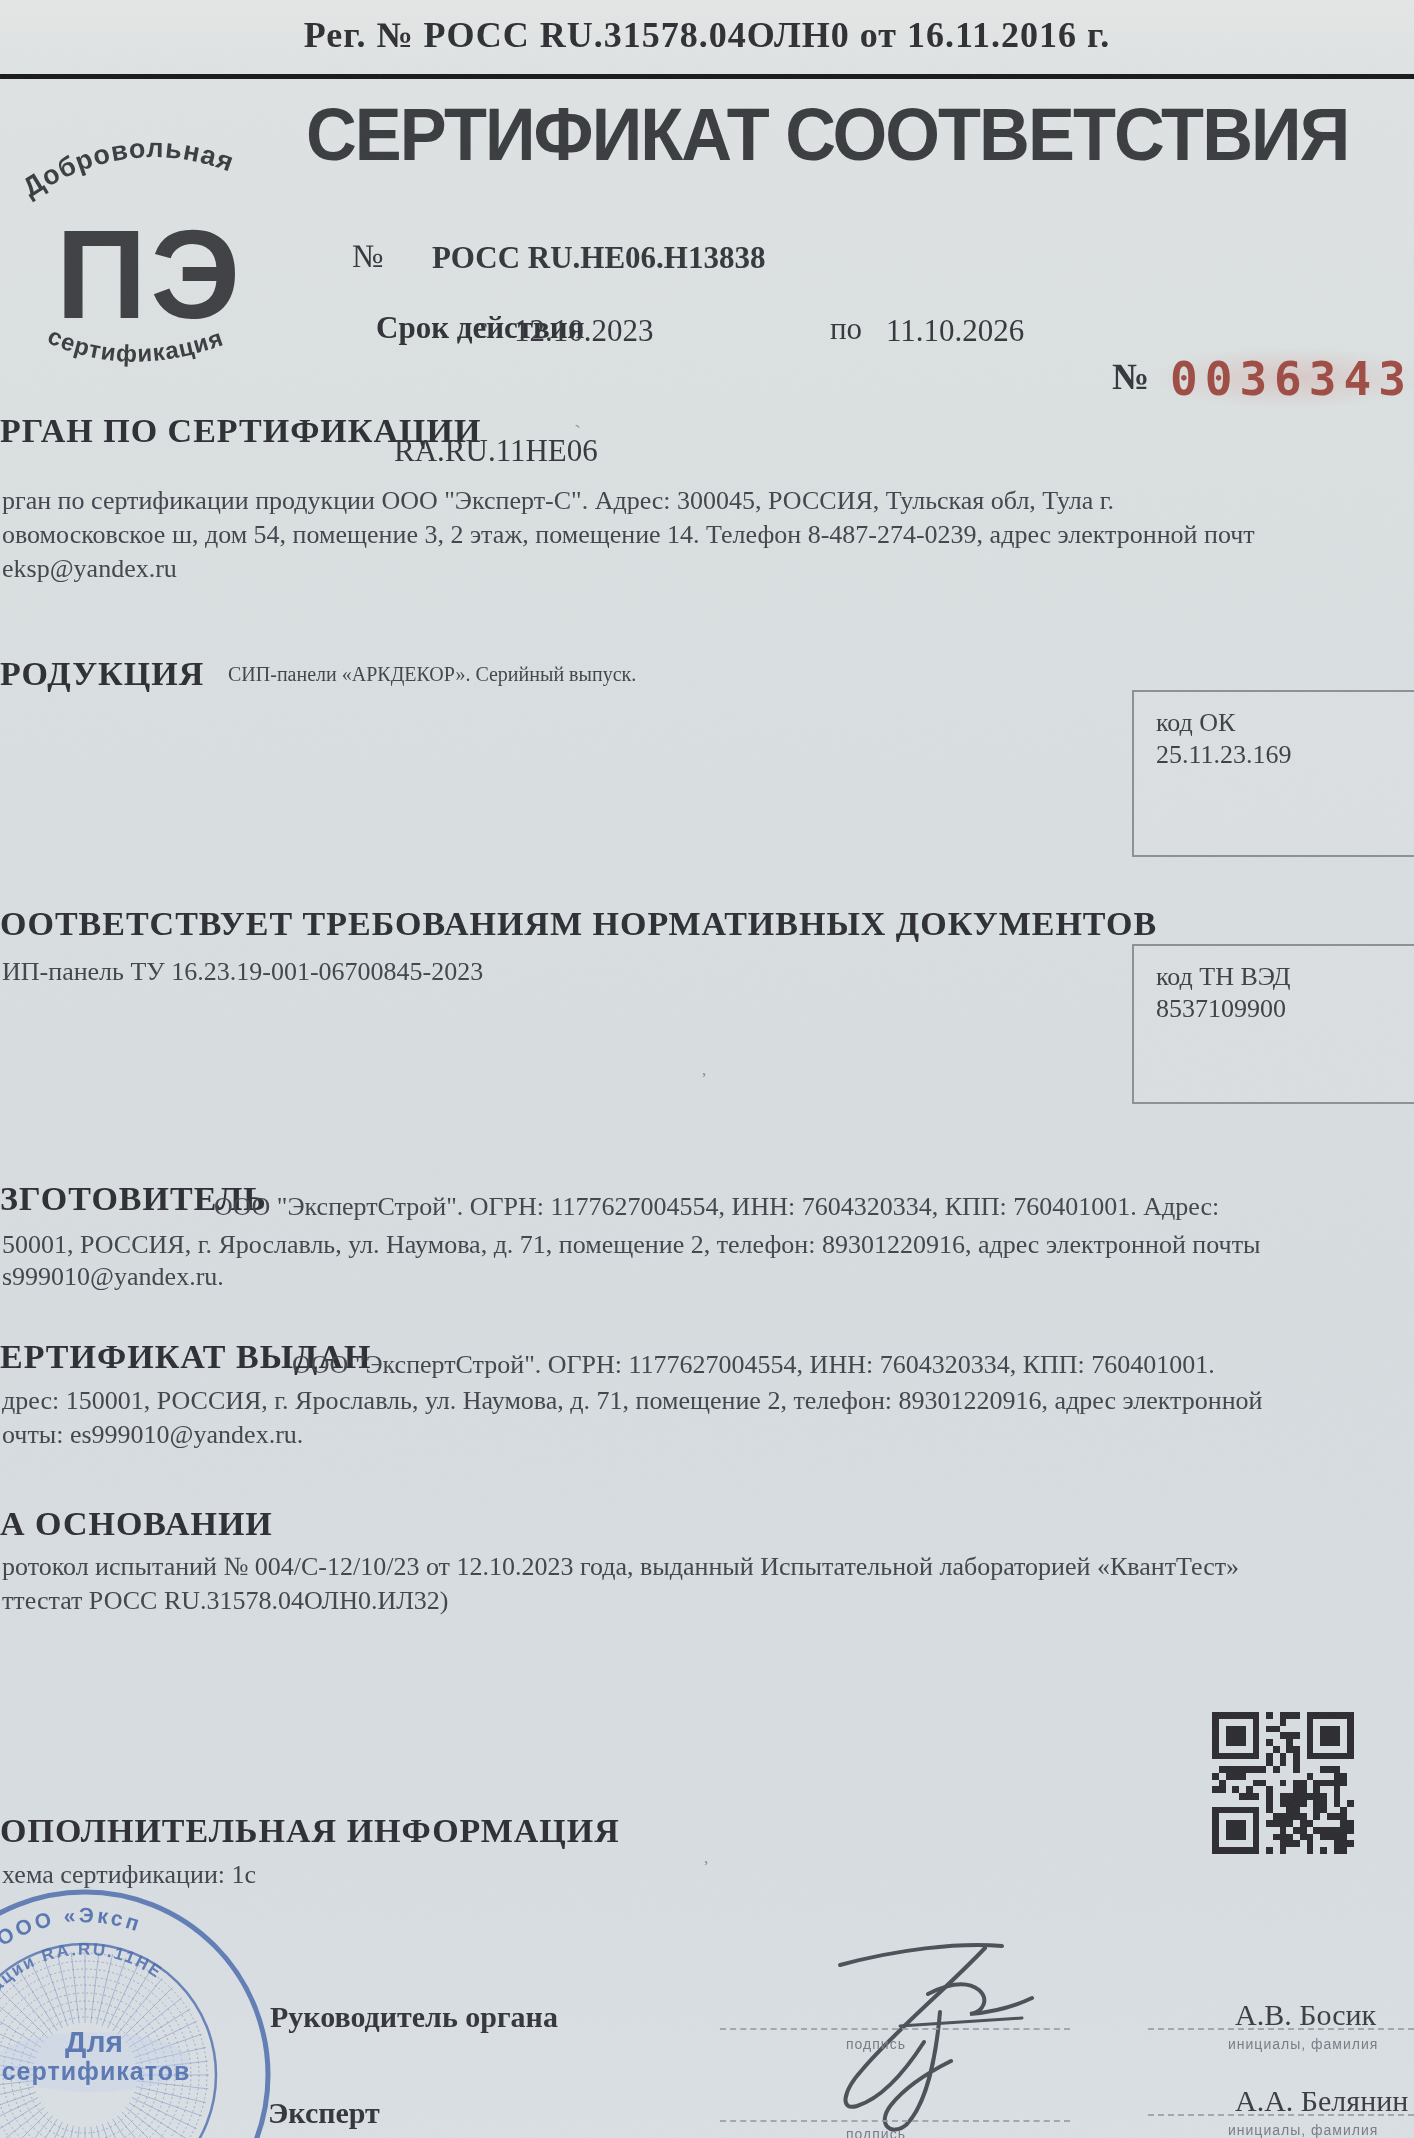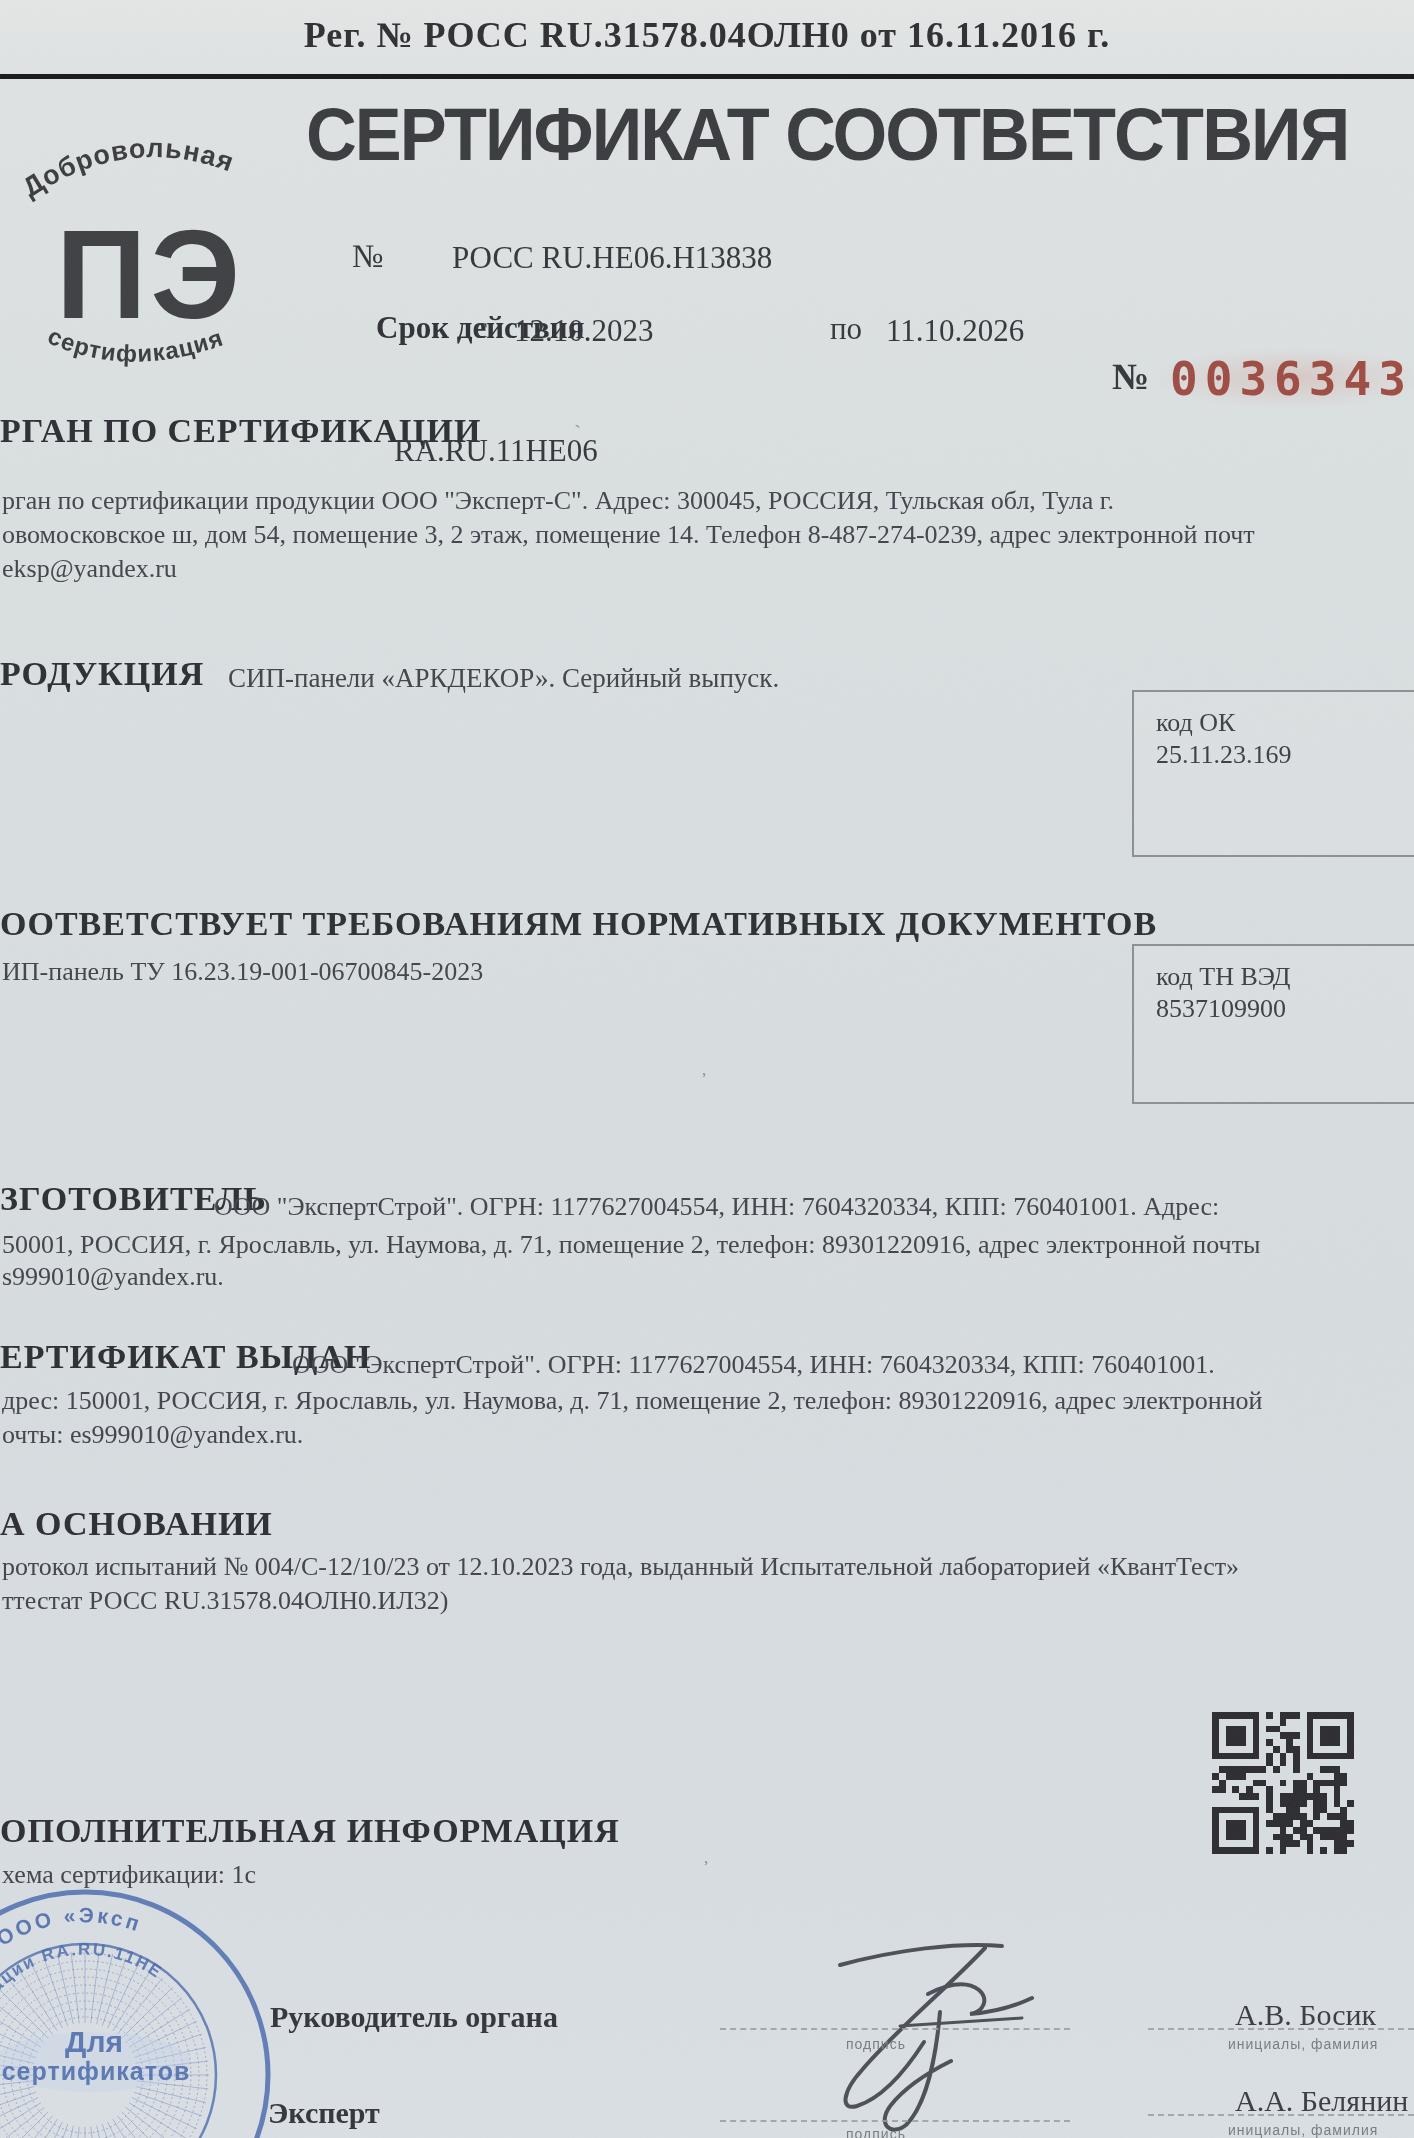--- a/index.html
+++ b/index.html
@@ -50,40 +50,40 @@
     <text font-size="27" font-weight="bold" fill="#3a3b3f" letter-spacing="1">
       <textPath href="#arcTop">Добровольная</textPath>
     </text>
     <text x="36" y="198" font-size="126" font-weight="bold" fill="#3d3e42" letter-spacing="4">ПЭ</text>
     <text font-size="24" font-weight="bold" fill="#3a3b3f" letter-spacing="1">
       <textPath href="#arcBot">сертификация</textPath>
     </text>
   </svg>
 
   <div class="abs val" style="left:352px;top:238px;font-size:33px;">№</div>
-  <div class="abs val" style="left:452px;top:240px;">РОСС RU.НЕ06.Н13838</div>
+  <div class="abs val" style="left:432px;top:240px;font-weight:bold;">РОСС RU.НЕ06.Н13838</div>
 
   <div class="abs label-b" style="left:332px;top:310px;">Срок действия</div>
   <div class="abs val" style="left:474px;top:310px;">с</div>
   <div class="abs val" style="left:514px;top:313px;">12.10.2023</div>
   <div class="abs val" style="left:830px;top:311px;">по</div>
   <div class="abs val" style="left:886px;top:313px;font-family:Liberation Serif, serif;">11.10.2026</div>
 
   <div class="abs formno-halo" style="left:1155px;top:348px;"></div>
   <div class="abs val" style="left:1112px;top:355px;font-size:37px;font-weight:bold;">№</div>
   <div class="abs formno" style="left:1170px;top:352px;">0036343</div>
 
   <div class="abs heading" style="left:0;top:412px;">РГАН ПО СЕРТИФИКАЦИИ</div>
   <div class="abs inlineval" style="left:372px;top:433px;margin-left:22px;">RA.RU.11НЕ06</div>
   <div class="abs body-line" style="left:2px;top:486px;">рган по сертификации продукции ООО "Эксперт-С". Адрес: 300045, РОССИЯ, Тульская обл, Тула г.</div>
   <div class="abs body-line" style="left:2px;top:520px;">овомосковское ш, дом 54, помещение 3, 2 этаж, помещение 14. Телефон 8-487-274-0239, адрес электронной почт</div>
   <div class="abs body-line" style="left:2px;top:554px;">eksp@yandex.ru</div>
 
   <div class="abs heading" style="left:0;top:655px;">РОДУКЦИЯ</div>
-  <div class="abs body-line" style="left:228px;top:663px;font-size:27px;text-align:center;">СИП-панели «АРКДЕКОР». Серийный выпуск.</div>
+  <div class="abs body-line" style="left:228px;top:663px;font-size:20px;text-align:center;">СИП-панели «АРКДЕКОР». Серийный выпуск.</div>
 
   <div class="abs codebox" style="left:1132px;top:690px;width:292px;height:163px;">
     <div class="cb-label">код ОК</div>
     <div class="cb-value">25.11.23.169</div>
   </div>
 
   <div class="abs heading" style="left:0;top:905px;">ООТВЕТСТВУЕТ ТРЕБОВАНИЯМ НОРМАТИВНЫХ ДОКУМЕНТОВ</div>
   <div class="abs body-line" style="left:2px;top:957px;">ИП-панель ТУ 16.23.19-001-06700845-2023</div>
 
   <div class="abs codebox" style="left:1132px;top:944px;width:292px;height:156px;">

